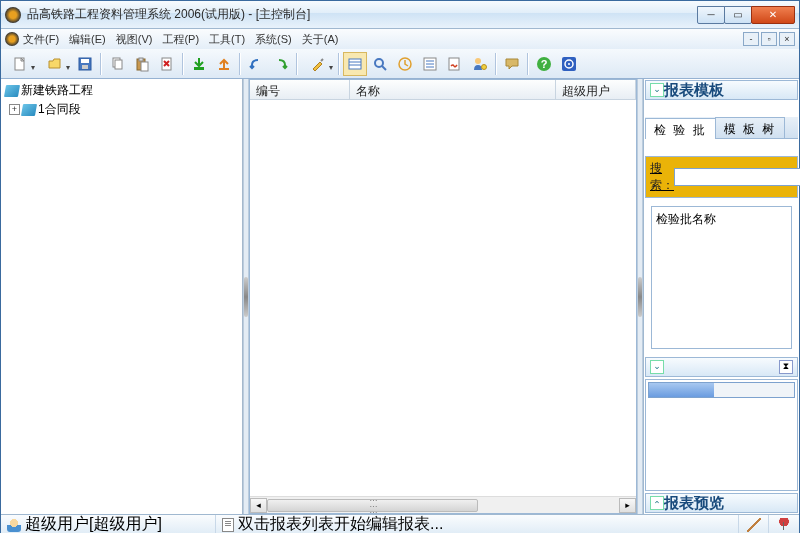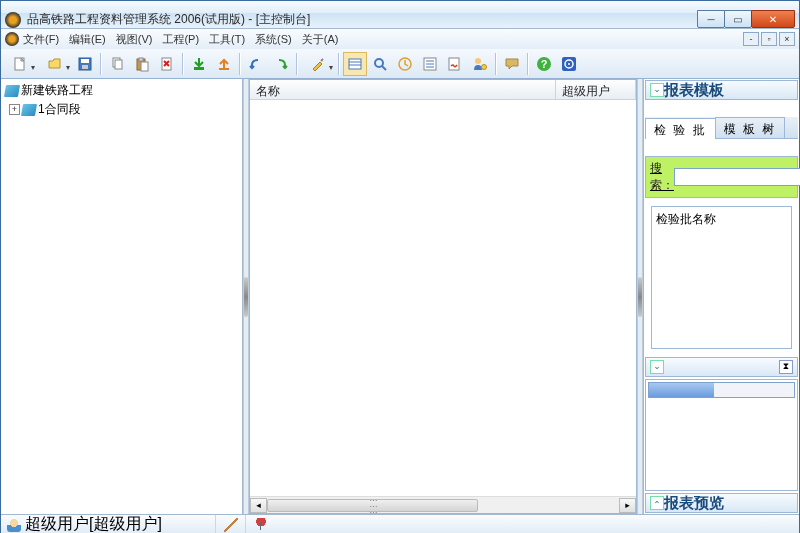--- a/index.html
+++ b/index.html
@@ -1,18 +1,18 @@
 <!DOCTYPE html>
 <html><head>
 <meta charset="utf-8">
 <style>
 * { box-sizing: border-box; margin: 0; padding: 0; }
 body { font-family: "Microsoft YaHei", SimSun, sans-serif; font-size: 12px; background: #4a8cc7; overflow: hidden; }
 .window { width: 800px; height: 533px; background: #fff; border: 1px solid #3a6a9e; position: relative; }
-.titlebar { height: 28px; background: linear-gradient(to bottom, #f7fbfe 0%, #e1eef9 45%, #cfe3f5 46%, #e8f2fb 100%); display: flex; align-items: flex-end; padding: 0 4px; border-bottom: 1px solid #a0b8d0; }
+.titlebar { height: 28px; background: linear-gradient(to bottom, #f7fbfe 0%, #e1eef9 45%, #cfe3f5 46%, #e8f2fb 100%); display: flex; align-items: center; padding: 0 4px; border-bottom: 1px solid #a0b8d0; }
 .titlebar .app-icon { width: 16px; height: 16px; background: radial-gradient(circle, #e8a020 30%, #333 70%); border-radius: 50%; margin-right: 6px; }
 .titlebar .title { flex: 1; color: #2a2a2a; font-size: 12px; }
 .winbtns { display: flex; gap: 0; }
 .winbtn { width: 28px; height: 18px; border: 1px solid #5a7aa0; background: linear-gradient(to bottom, #f0f6fc, #cde2f5); border-radius: 0 0 2px 2px; margin-left: -1px; display: flex; align-items: center; justify-content: center; font-size: 10px; color: #333; cursor: pointer; }
 .winbtn.close { width: 44px; background: linear-gradient(to bottom, #f08050, #d04818); color: #fff; border-color: #9a3010; }
 .mdibar { height: 20px; background: linear-gradient(to bottom, #fafcfe, #e4eef8); display: flex; align-items: center; padding: 0 4px; font-size: 11px; color: #333; }
 .mdibar .app-icon2 { width: 14px; height: 14px; background: radial-gradient(circle,#e8a020 30%,#333 70%); border-radius:50%; margin-right:4px; }
 .mdibar .menu { margin-right: 10px; cursor: pointer; }
 .mdibar .mdibtns { margin-left: auto; display: flex; gap: 2px; }
 .mdibar .mdibtn { width: 16px; height: 14px; border: 1px solid #8aa8c8; background: #e8f0f8; font-size: 9px; display:flex; align-items:center; justify-content:center; cursor:pointer; }
@@ -39,21 +39,21 @@
 .hscroll .thumb { position:absolute; left:0; width:60%; height:13px; top:1px; background: linear-gradient(to bottom,#f0f0f0,#d4d4d4); border:1px solid #bbb; border-radius:2px; display:flex;align-items:center;justify-content:center; }
 .hscroll .thumb::after { content:"⋮⋮⋮"; font-size:8px; color:#888; letter-spacing:-2px; transform:rotate(90deg); }
 .rightwrap { width: 156px; display: flex; flex-direction: column; border-left: 1px solid #a0b8d0; }
 .panel-title { height: 20px; background: linear-gradient(to bottom,#f7fbfe,#d8e8f6); border: 1px solid #9cb8d6; display: flex; align-items: center; padding: 0 4px; margin: 1px; }
 .panel-title .chev { width: 14px; height: 14px; border: 1px solid #7da; background: #fff; font-size: 9px; text-align: center; color: #278; margin-right: auto; }
 .panel-title .ttl { flex:1; text-align: left; color: #184a7c; font-weight: bold; font-size: 15px; }
 .panel-title .right-btn { width:14px; height:14px; border:1px solid #89c; font-size:9px; text-align:center; background:#fff; }
 .tabs { height: 22px; display: flex; border-bottom: 1px solid #9cb8d6; margin: 16px 1px; background: linear-gradient(to bottom,#e8f0f8,#d0e0f0); }
 .tab { padding: 3px 8px; border: 1px solid #9cb8d6; border-bottom: none; margin-right: -1px; font-size: 12px; letter-spacing: 2px; cursor:pointer; }
 .tab.active { background: #fff; position: relative; top: 1px; }
-.searchrow { display: flex; align-items: center; padding: 3px 4px; border: 1px solid #9cb8d6; margin: 1px; background:#bef264;text-decoration:underline; }
+.searchrow { display: flex; align-items: center; padding: 3px 4px; border: 1px solid #9cb8d6; margin: 1px; background:#eab308;text-decoration:underline; }
 .searchrow label { font-size: 12px; color: #222; }
 .searchrow input { flex: 1; border: 1px solid #7da2ce; height: 18px; font-size: 12px; padding: 0 2px; }
 .rpanel-body { flex: 1; border: 1px solid #9cb8d6; margin: 7px; background: #fff; padding: 4px; font-size: 12px; overflow:auto; }
 .progress-panel { border:1px solid #9cb8d6; margin:1px; background:#fff; }
 .progbar { height: 16px; border: 1px solid #7da2ce; margin: 2px; display:flex; }
 .progbar .fill { width: 45%; background: linear-gradient(to bottom,#a8c8f0,#6a9ce0); }
 .progbar .rest { flex:1; background:#f0f4f8; }
 .prog-body { height: 90px; }
 .statusbar { height: 20px; background: linear-gradient(to bottom,#fafcfe,#e0ecf6); border-top: 1px solid #a0b8d0; display: flex; align-items: center; font-size: 16px; }
 .statusbar .cell { padding: 0 6px; display:flex; align-items:center; gap:4px; border-right:1px solid #c8d8e8; height:100%; }
@@ -244,20 +244,21 @@
         <span>1合同段</span>
       </div>
     </div>
 
     <div class="splitter-v">
         <div class="grip"></div>
       </div>
 
     <div class="centerpane">
       <div class="gridhead">
+        <div class="gridcol" style="width:100px">编号</div>
         <div class="gridcol" style="flex:1">名称</div>
         <div class="gridcol" style="width:80px">超级用户</div>
       </div>
       <div class="gridbody"></div>
       <div class="hscroll">
         <div class="arrow">◂</div>
         <div class="track">
             <div class="thumb"></div>
           </div>
         <div class="arrow">▸</div>
@@ -301,20 +302,24 @@
         <span class="ttl">报表预览</span>
       </div>
     </div>
   </div>
 
   <div class="statusbar">
     <div class="cell first">
       <span class="user-icon"></span>
       <span>超级用户[超级用户]</span>
     </div>
+    <div class="cell mid">
+      <span class="doc-sm"></span>
+      <span>双击报表列表开始编辑报表...</span>
+    </div>
     <div class="cell" style="width:30px;justify-content:center">
         <span class="pencil"></span>
       </div>
     <div class="cell" style="width:30px;justify-content:center;border-right:none">
         <span class="pin"></span>
       </div>
   </div>
 </div>
 
 </body></html>

